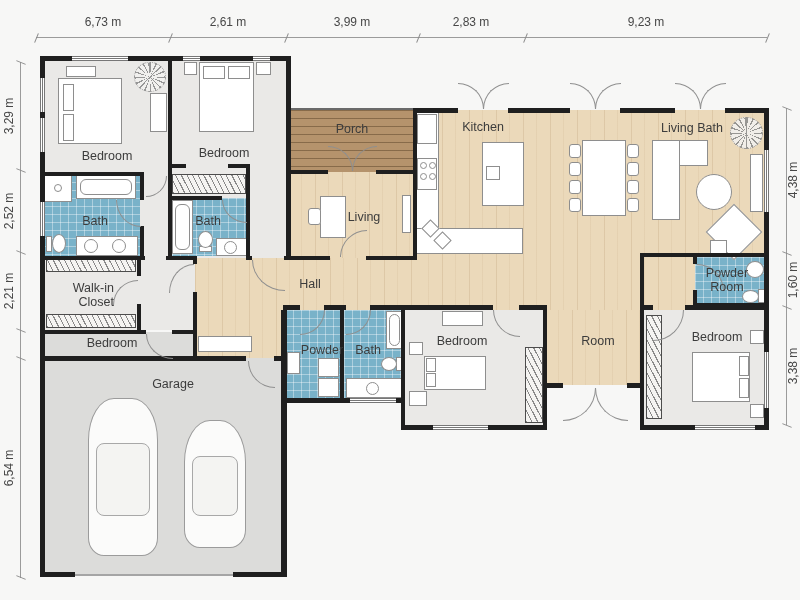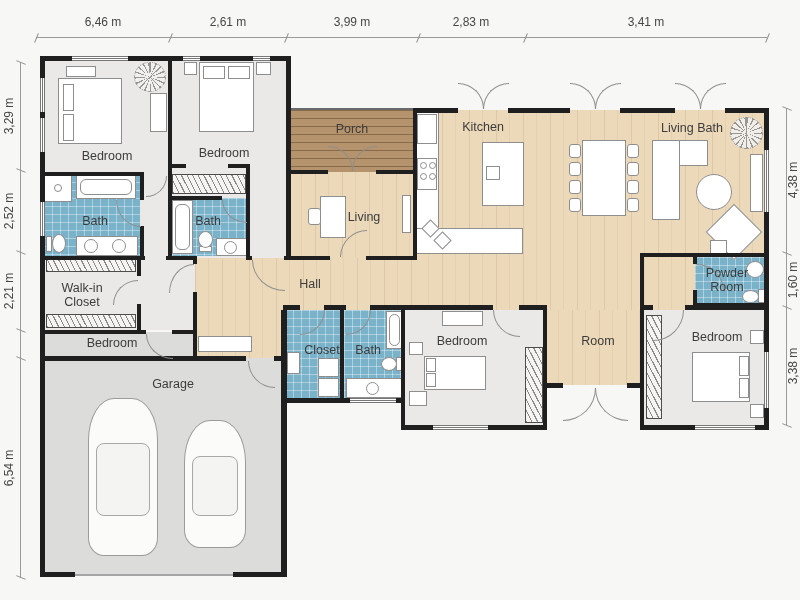--- a/index.html
+++ b/index.html
@@ -71,44 +71,44 @@
   <div class="floor grey" style="left:405px;top:310px;width:138px;height:117px;"></div>
   <div class="floor grey" style="left:644px;top:310px;width:120px;height:117px;"></div>
 
   <div class="thin" style="left:291px;top:108px;width:122px;height:2px;"></div>
   <div class="thin" style="left:75px;top:574px;width:158px;height:2px;background:#a5a5a5;"></div>
 
   <div class="rl" style="left:107px;top:156px;">Bedroom</div>
   <div class="rl" style="left:224px;top:153px;">Bedroom</div>
   <div class="rl" style="left:95px;top:221px;">Bath</div>
   <div class="rl" style="left:208px;top:221px;">Bath</div>
-  <div class="rl wrap" style="left:82px;top:295px;width:64px;">Walk-in Closet</div>
+  <div class="rl wrap" style="left:82px;top:295px;width:64px;text-align:right;">Walk-in Closet</div>
   <div class="rl" style="left:112px;top:343px;">Bedroom</div>
   <div class="rl" style="left:173px;top:384px;">Garage</div>
   <div class="rl" style="left:352px;top:129px;">Porch</div>
   <div class="rl" style="left:364px;top:217px;">Living</div>
   <div class="rl" style="left:310px;top:284px;">Hall</div>
   <div class="rl" style="left:483px;top:127px;">Kitchen</div>
   <div class="rl" style="left:692px;top:128px;">Living Bath</div>
   <div class="rl wrap" style="left:727px;top:280px;width:54px;">Powder Room</div>
-  <div class="rl" style="left:322px;top:350px;">Closet</div>
+  <div class="rl" style="left:322px;top:350px;">Powder</div>
   <div class="rl" style="left:368px;top:350px;">Bath</div>
   <div class="rl" style="left:462px;top:341px;">Bedroom</div>
   <div class="rl" style="left:598px;top:341px;">Room</div>
   <div class="rl" style="left:717px;top:337px;">Bedroom</div>
 
   <div class="dline" style="left:36px;top:37px;width:731px;height:1px;"></div>
   <div class="dline" style="left:20px;top:62px;width:1px;height:516px;"></div>
   <div class="dline" style="left:786px;top:108px;width:1px;height:317px;"></div>
 
-  <div class="dt" style="left:103px;top:22px;">6,46 m</div>
+  <div class="dt" style="left:103px;top:22px;">6,73 m</div>
   <div class="dt" style="left:228px;top:22px;">2,61 m</div>
   <div class="dt" style="left:352px;top:22px;">3,99 m</div>
   <div class="dt" style="left:471px;top:22px;">2,83 m</div>
-  <div class="dt" style="left:646px;top:22px;">3,41 m</div>
+  <div class="dt" style="left:646px;top:22px;">9,23 m</div>
 
   <div class="dt dtv" style="left:9px;top:116px;">3,29 m</div>
   <div class="dt dtv" style="left:9px;top:211px;">2,52 m</div>
   <div class="dt dtv" style="left:9px;top:291px;">2,21 m</div>
   <div class="dt dtv" style="left:9px;top:468px;">6,54 m</div>
 
   <div class="dt dtv" style="left:793px;top:180px;">4,38 m</div>
   <div class="dt dtv" style="left:793px;top:280px;">1,60 m</div>
   <div class="dt dtv" style="left:793px;top:366px;">3,38 m</div>
 

